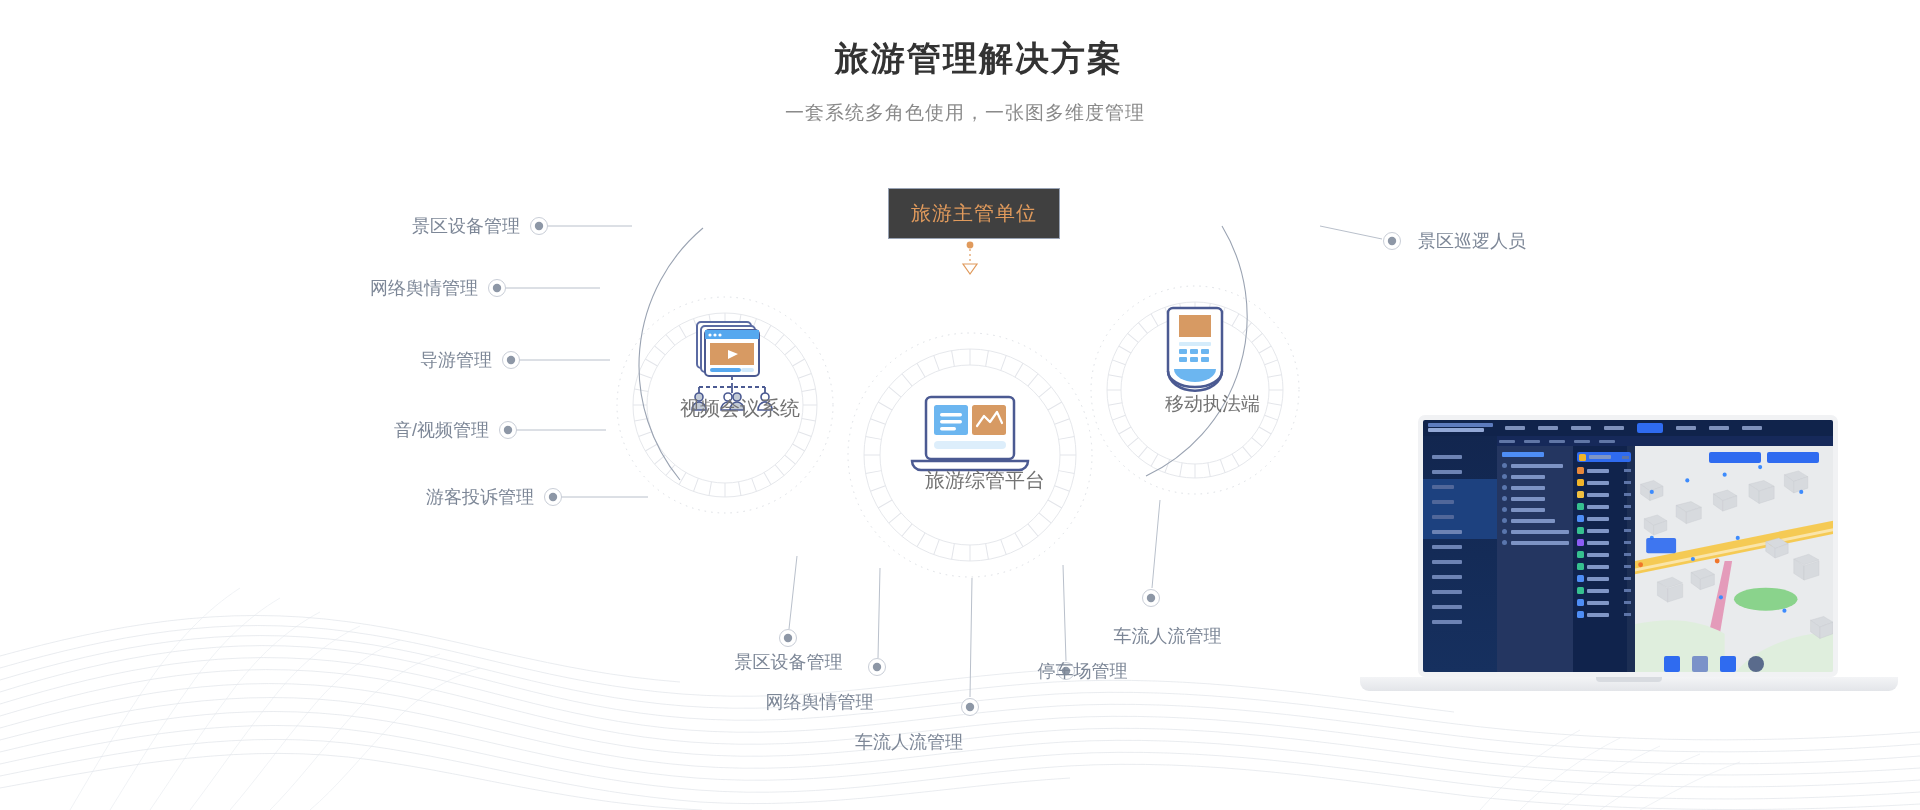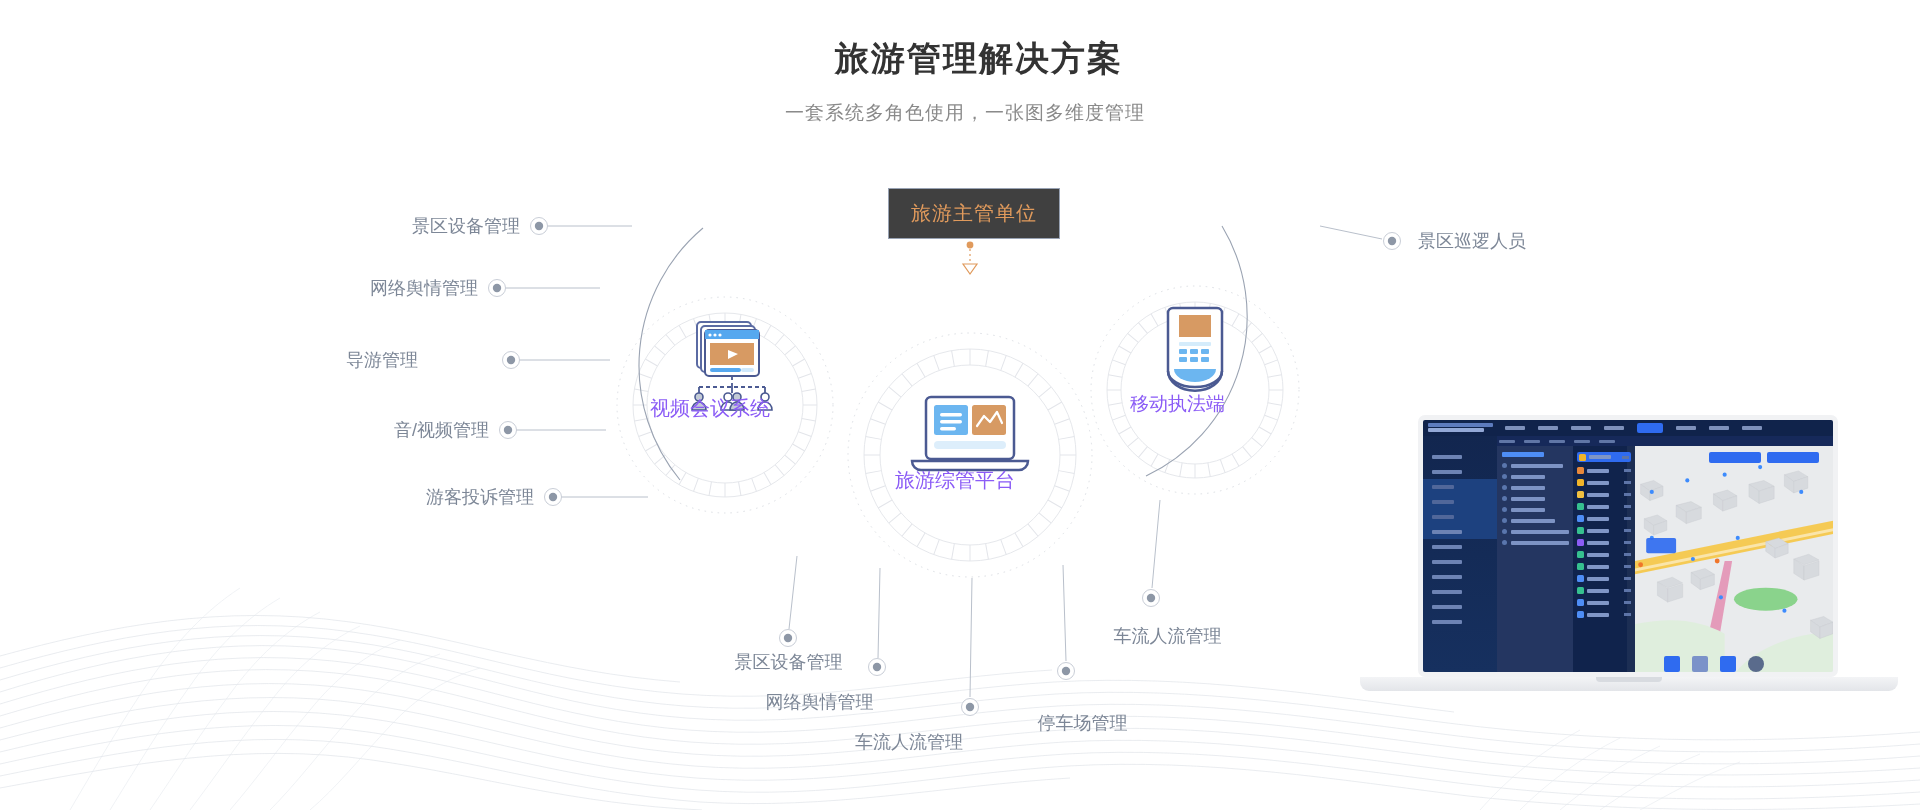--- a/index.html
+++ b/index.html
@@ -33,22 +33,22 @@
   
   .node-label {
     position: absolute; z-index: 6;
     font-size: 18px; color: #7d8797;
     white-space: nowrap;
   }
   .node-label.right-align { text-align: right; }
 
   .circle-caption {
     position: absolute; z-index: 6;
-    font-size: 20px; color: #8b5cf6;
-    white-space: nowrap; text-align: left;
+    font-size: 20px; color: #737373;
+    white-space: nowrap; text-align: right;
   }
   .circle-caption.small { font-size: 19px; }
 
   .authority-box {
     position: absolute; z-index: 6;
     border: 1px solid #98a2b3;
     background: #404040;
     padding: 11px 22px;
     font-size: 20px; color: #e09a5c;
     white-space: nowrap;
@@ -419,30 +419,30 @@
   </svg>
 
   <div class="authority-box" style="left:888px; top:188px;">旅游主管单位</div>
 
   <div class="circle-caption" style="left:650px; top:395px; width:150px;">视频会议系统</div>
   <div class="circle-caption" style="left:895px; top:467px; width:150px;">旅游综管平台</div>
   <div class="circle-caption small" style="left:1130px; top:391px; width:130px;">移动执法端</div>
 
   <div class="node-label right-align" style="left:300px; top:214px; width:220px;">景区设备管理</div>
   <div class="node-label right-align" style="left:258px; top:276px; width:220px;">网络舆情管理</div>
-  <div class="node-label right-align" style="left:272px; top:348px; width:220px;text-align:center;">导游管理</div>
+  <div class="node-label right-align" style="left:272px; top:348px; width:220px;">导游管理</div>
   <div class="node-label right-align" style="left:269px; top:418px; width:220px;">音/视频管理</div>
   <div class="node-label right-align" style="left:314px; top:485px; width:220px;">游客投诉管理</div>
 
   <div class="node-label" style="left:1418px; top:229px;">景区巡逻人员</div>
 
   <div class="node-label" style="left:726px; top:650px; width:125px; text-align:center;">景区设备管理</div>
   <div class="node-label" style="left:757px; top:690px; width:125px; text-align:center;">网络舆情管理</div>
   <div class="node-label" style="left:855px; top:730px; width:125px; text-align:left;">车流人流管理</div>
-  <div class="node-label" style="left:1020px; top:711px; width:125px; text-align:center;">停车场管理</div>
+  <div class="node-label" style="left:1020px; top:659px; width:125px; text-align:center;">停车场管理</div>
   <div class="node-label" style="left:1105px; top:624px; width:125px; text-align:center;">车流人流管理</div>
 
   <div class="laptop" style="left:1360px; top:415px; width:538px; height:280px;">
     <div class="laptop-screen">
       <div class="dash">
 
         <div class="dash-topbar">
           <div class="dash-logo">
               <div></div>
               <div></div>

